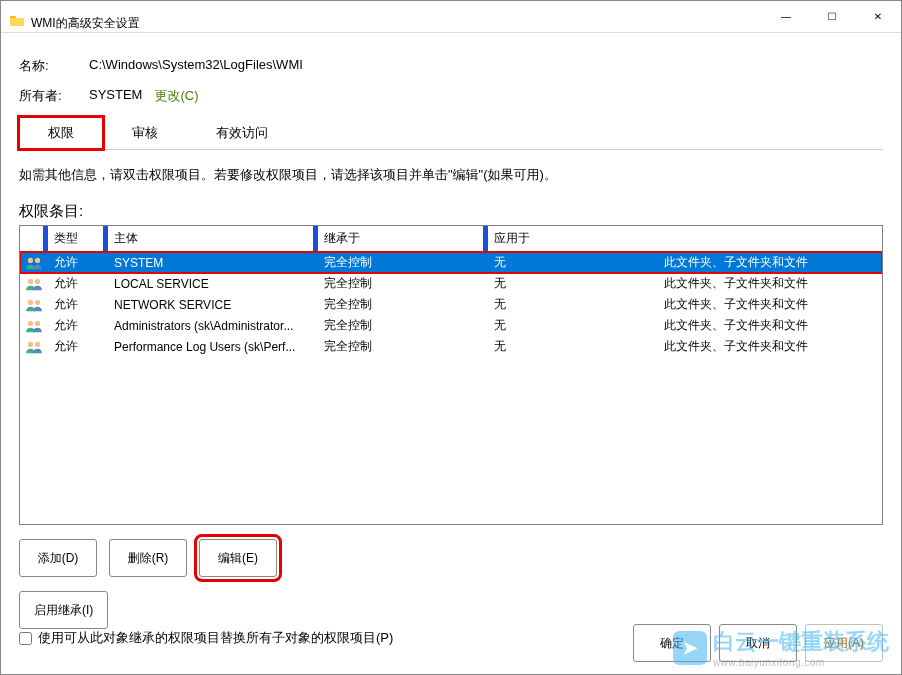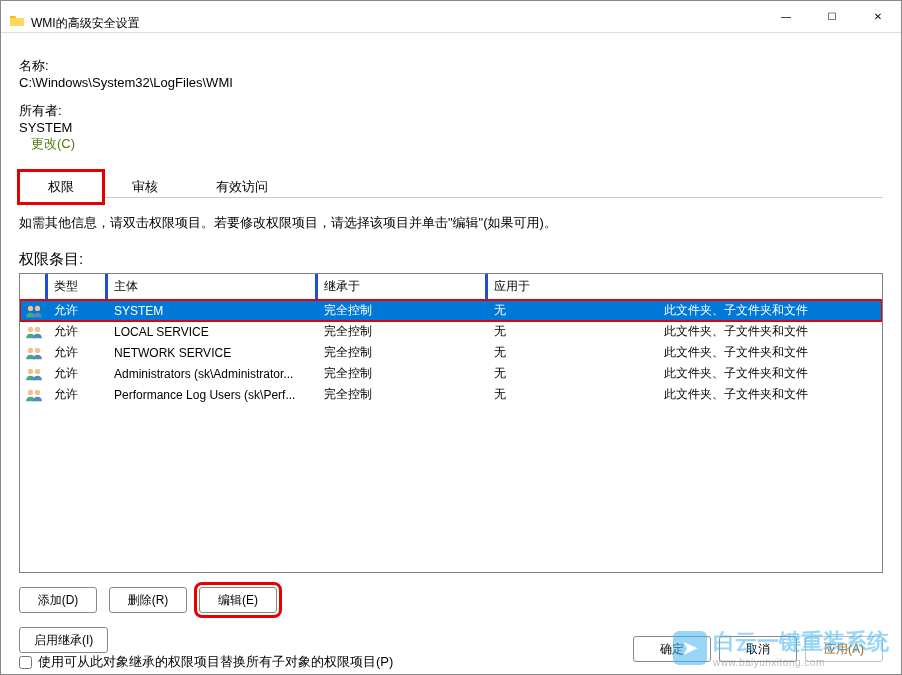--- a/index.html
+++ b/index.html
@@ -30,38 +30,38 @@
   display: flex;
   align-items: center;
   justify-content: center;
   font-family: "Segoe MDL2 Assets", sans-serif;
   font-size: 10px;
   cursor: default;
 }
 
 
 .content { padding: 12px 18px 10px 18px; }
-.field-row { display: flex; margin: 12px 0; font-size: 13px; flex-direction: column; }
+.field-row { display: flex; margin: 12px 0; font-size: 13px; }
 .field-row .label { width: 70px; }
 .field-row .link { color: #4d7c0f; margin-left: 12px; cursor: pointer; }
 
 
 .tabs {
   display: flex;
   font-size: 13px;
   border-bottom: 1px solid #ccc;
   margin-top: 8px;
 }
 .tab {
   padding: 6px 28px;
   cursor: pointer;
   border: 1px solid transparent;
   border-bottom: none;
   position: relative;
-  top: 6px;
+  top: 0;
 }
 .tab.selected {
   border: 1px solid #ccc;
   border-bottom: 1px solid #fff;
   background: #fff;
 }
 .tab.highlight { outline: 3px solid #e60000; outline-offset: -1px; }
 
 .instruction { font-size: 13px; margin: 16px 0 18px 0; }
 .subheader { font-size: 15px; margin-bottom: 4px; }
@@ -73,21 +73,21 @@
   overflow: hidden;
 }
 .table-head {
   display: flex;
   background: #fff;
   border-bottom: 1px solid #d0d0d0;
 }
 .th {
   padding: 4px 6px;
   font-size: 12px;
-  border-right: 3px solid #1d4ed8;
+  border-right: 5px solid #1d4ed8;
 }
 .th:last-child { border-right: none; }
 .col-icon { width: 28px; flex: none; }
 .col-type { width: 60px; flex: none; }
 .col-principal { width: 210px; flex: none; }
 .col-access { width: 170px; flex: none; }
 .col-inherit { width: 170px; flex: none; }
 .col-applies { flex: 1; }
 
 .tr {
@@ -100,21 +100,21 @@
 .tr.highlighted { outline: 2px solid #e60000; outline-offset: -1px; }
 .td { padding: 20px 6px; overflow: hidden; white-space: nowrap; text-overflow: ellipsis; }
 .td.col-icon { display: flex; align-items: center; justify-content: center; padding: 0; }
 
 
 .users-svg { width: 18px; height: 14px; }
 
 
 .btn-row { display: flex; gap: 12px; margin-top: 14px; }
 .btn {
-  height: 26px;
+  height: 38px;
   min-width: 78px;
   padding: 0 14px;
   font-size: 12px;
   background: #fff;
   border: 1px solid #888;
   border-radius: 3px;
   cursor: pointer;
 }
 .btn.highlight { outline: 3px solid #e60000; outline-offset: 2px; text-align: center; }
 

